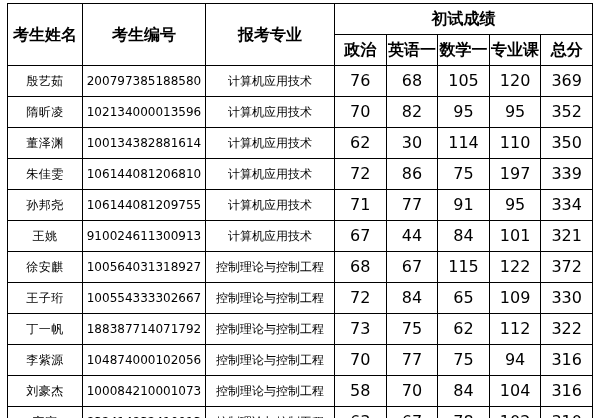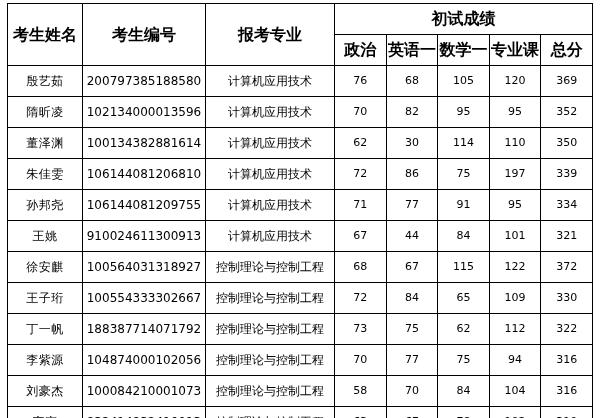--- a/index.html
+++ b/index.html
@@ -60,21 +60,21 @@
   td.cell-id,
   td.cell-major {
     font-size: 12px;
   }
   td.cell-name { letter-spacing: 0.5px; }
   td.cell-id {
     font-family: "DejaVu Sans", "Liberation Sans", sans-serif;
     letter-spacing: 0px;
   }
   td.cell-score {
-    font-size: 11px;
+    font-size: 16px;
   }
 </style>
 </head>
 <body>
 
 <div id="sheet">
   <table class="score-table">
     <thead>
       <tr>
         <th class="head-name tall-head" rowspan="2">考生姓名</th>

